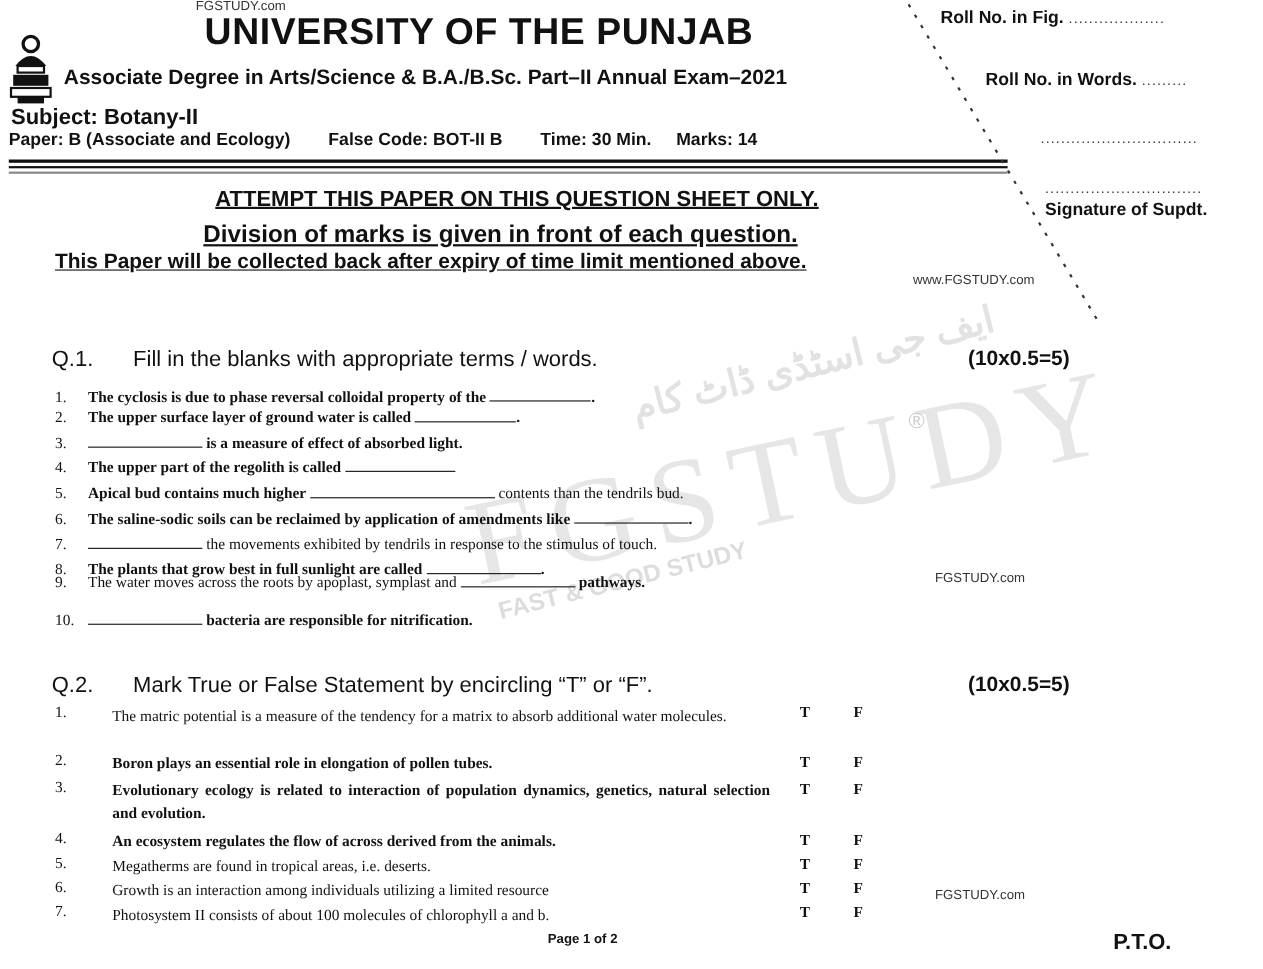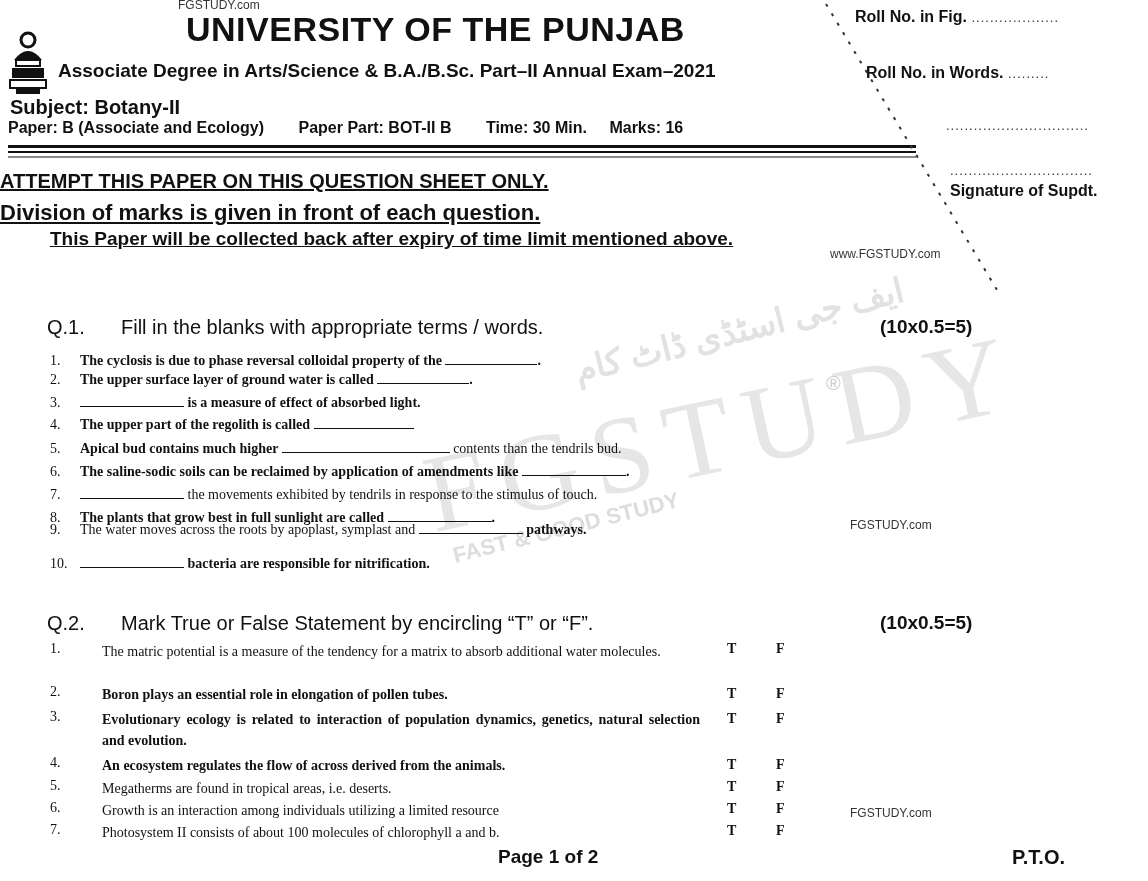--- a/index.html
+++ b/index.html
@@ -8,46 +8,46 @@
   .site-top { left:178px; top:-2px; font-size:14px; color:#222; }
   .logo { left:6px; top:30px; width:44px; height:66px; }
   .title { left:186px; top:10px; font-size:34px; font-weight:bold; letter-spacing:0.5px; white-space:nowrap; }
   .subtitle { left:58px; top:60px; font-size:19px; font-weight:bold; white-space:nowrap; }
   .subject { left:10px; top:96px; font-size:20px; font-weight:bold; }
   .paperline { left:8px; top:119px; font-size:16px; font-weight:bold; white-space:nowrap; }
   .paperline span { margin-right:30px; }
   .rule { left:8px; height:3px; background:#111; width:908px; }
   .rule.thin { height:2px; }
   .rollfig { left:855px; top:8px; font-size:16px; font-weight:bold; white-space:nowrap; }
-  .rollwords { left:866px; top:64px; font-size:16px; font-weight:bold; white-space:nowrap; }
+  .rollwords { left:896px; top:64px; font-size:16px; font-weight:bold; white-space:nowrap; }
   .dots { color:#333; font-weight:normal; letter-spacing:1px; font-size:13px; }
   .dotline { left:946px; font-size:13px; color:#333; letter-spacing:1px; white-space:nowrap; }
   .supdt { left:950px; top:182px; font-size:16px; font-weight:bold; }
   .diag { left:820px; top:0; width:220px; height:300px; }
-  .instr { left:0; width:940px; text-align:left; font-weight:bold; text-decoration:underline; white-space:nowrap; font-family:"Liberation Sans Narrow","Liberation Sans", sans-serif; }
+  .instr { left:0; width:940px; text-align:center; font-weight:bold; text-decoration:underline; white-space:nowrap; font-family:"Liberation Sans Narrow","Liberation Sans", sans-serif; }
   .i1 { top:170px; font-size:20px; }
   .i2 { top:200px; font-size:22px; left:0; width:910px; }
   .i3 { top:228px; font-size:19px; left:50px; width:840px; text-align:left; }
   .wm-small { font-size:12px; color:#333; }
   .qhead { left:47px; font-size:20px; white-space:nowrap; }
   .qhead .qn { display:inline-block; width:74px; }
   .marks { left:880px; font-size:19px; font-weight:bold; }
   .item { left:50px; font-family:"Liberation Serif", serif; font-size:14px; font-weight:bold; white-space:nowrap; }
   .item .n { display:inline-block; width:30px; font-weight:normal; }
   .tf-item { left:50px; font-family:"Liberation Serif", serif; font-size:14px; font-weight:bold; width:650px; }
   .tf-item .n { position:absolute; left:0; top:0; font-weight:normal; }
   .tf-item .txt { margin-left:52px; display:block; line-height:21px; text-align:justify; }
   .tf-opt { font-family:"Liberation Serif", serif; font-size:14px; font-weight:bold; }
   .blank { display:inline-block; border-bottom:1.5px solid #111; height:12px; vertical-align:baseline; }
   .watermark-big { left:420px; top:370px; font-family:"Liberation Serif", serif; font-size:110px; color:#e6e6e6; letter-spacing:14px; transform:rotate(-12deg); white-space:nowrap; z-index:0; }
   .watermark-fast { left:450px; top:515px; font-size:22px; color:#ddd; font-weight:bold; transform:rotate(-14deg); white-space:nowrap; z-index:0; }
   .watermark-r { left:826px; top:372px; font-size:20px; color:#ccc; z-index:0; }
   .watermark-urdu { left:570px; top:310px; font-size:34px; color:#e2e2e2; transform:rotate(-14deg); white-space:nowrap; z-index:0; font-weight:bold; }
   .fg { z-index:1; }
-  .pageno { left:498px; top:846px; font-size:19px; font-weight:bold; }
+  .pageno { left:498px; top:846px; font-size:12px; font-weight:bold; }
   .pto { left:1012px; top:846px; font-size:20px; font-weight:bold; }
 </style>
 </head>
 <body>
 
 <div class="abs watermark-big">FGSTUDY</div>
 <div class="abs watermark-fast">FAST &amp; GOOD STUDY</div>
 <div class="abs watermark-r">®</div>
 <div class="abs watermark-urdu">ایف جی اسٹڈی ڈاٹ کام</div>
 
@@ -60,23 +60,23 @@
   <rect x="6" y="38" width="32" height="10" fill="#111"></rect>
   <rect x="4" y="50" width="36" height="8" fill="#fff" stroke="#111" stroke-width="2"></rect>
   <rect x="10" y="58" width="24" height="6" fill="#111"></rect>
 </svg>
 
 <div class="abs title fg">UNIVERSITY OF THE PUNJAB</div>
 <div class="abs subtitle fg">Associate Degree in Arts/Science &amp; B.A./B.Sc. Part–II Annual Exam–2021</div>
 <div class="abs subject fg">Subject: Botany-II</div>
 <div class="abs paperline fg">
   <span>Paper: B (Associate and Ecology)</span>
-  <span>Paper Part: BOT-II B</span>
+  <span>False Code: BOT-II B</span>
   <span style="margin-right:18px">Time: 30 Min.</span>
-  <span>Marks: 16</span>
+  <span>Marks: 14</span>
 </div>
 <div class="abs rule" style="top:145px"></div>
 <div class="abs rule thin" style="top:151px"></div>
 <div class="abs rule thin" style="top:156px;background:#888"></div>
 
 <svg class="abs diag" viewBox="0 0 220 300">
   <line x1="6" y1="4" x2="180" y2="295" stroke="#333" stroke-width="2" stroke-dasharray="3 8"></line>
 </svg>
 
 <div class="abs rollfig fg">

